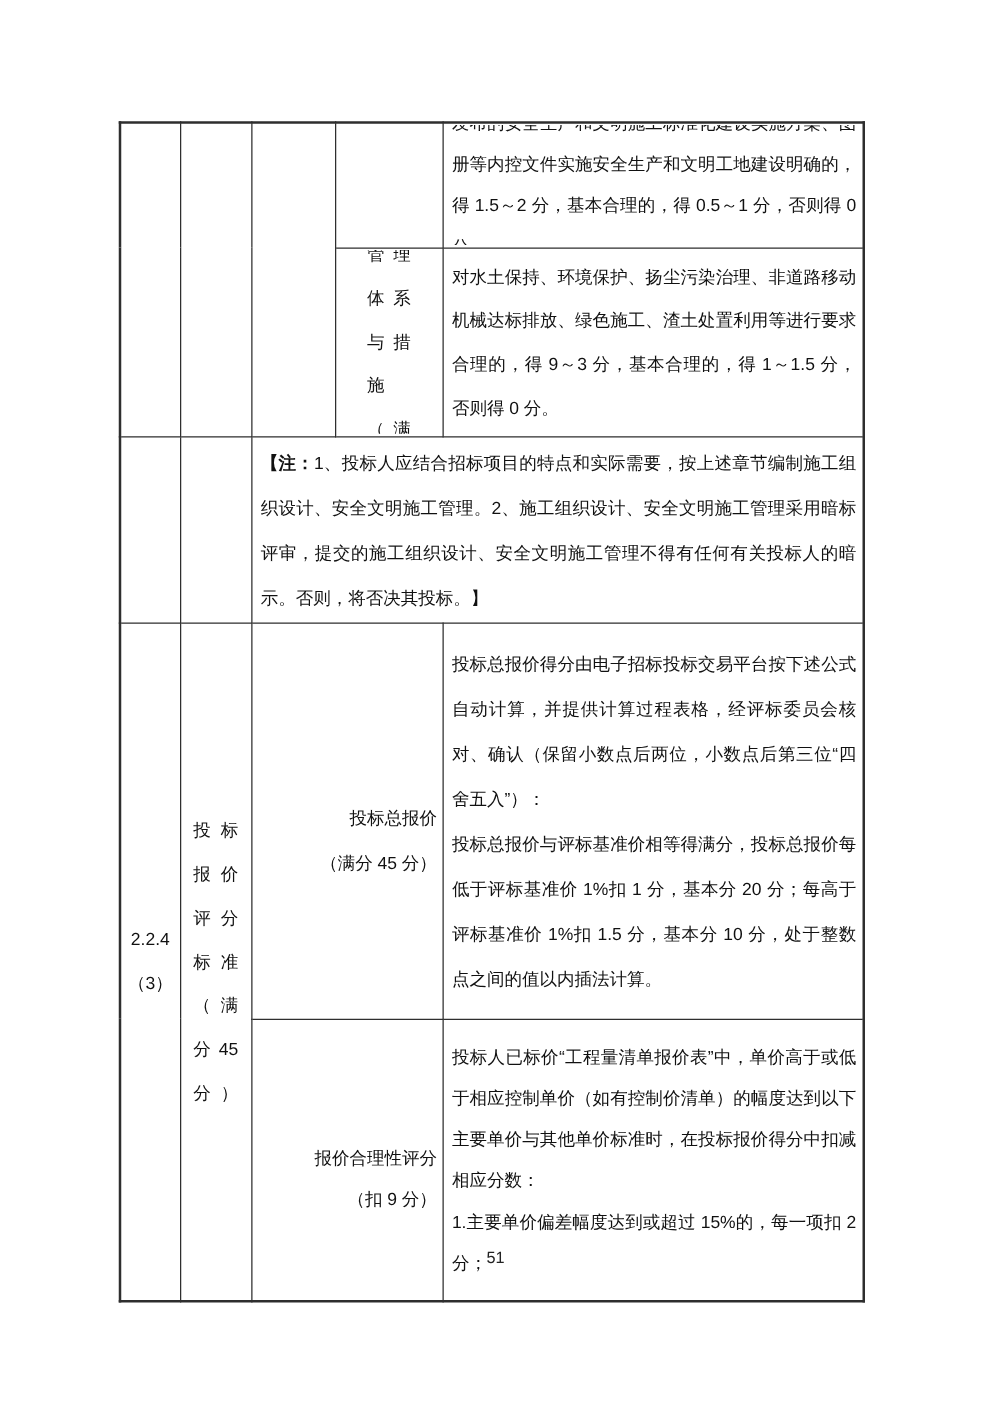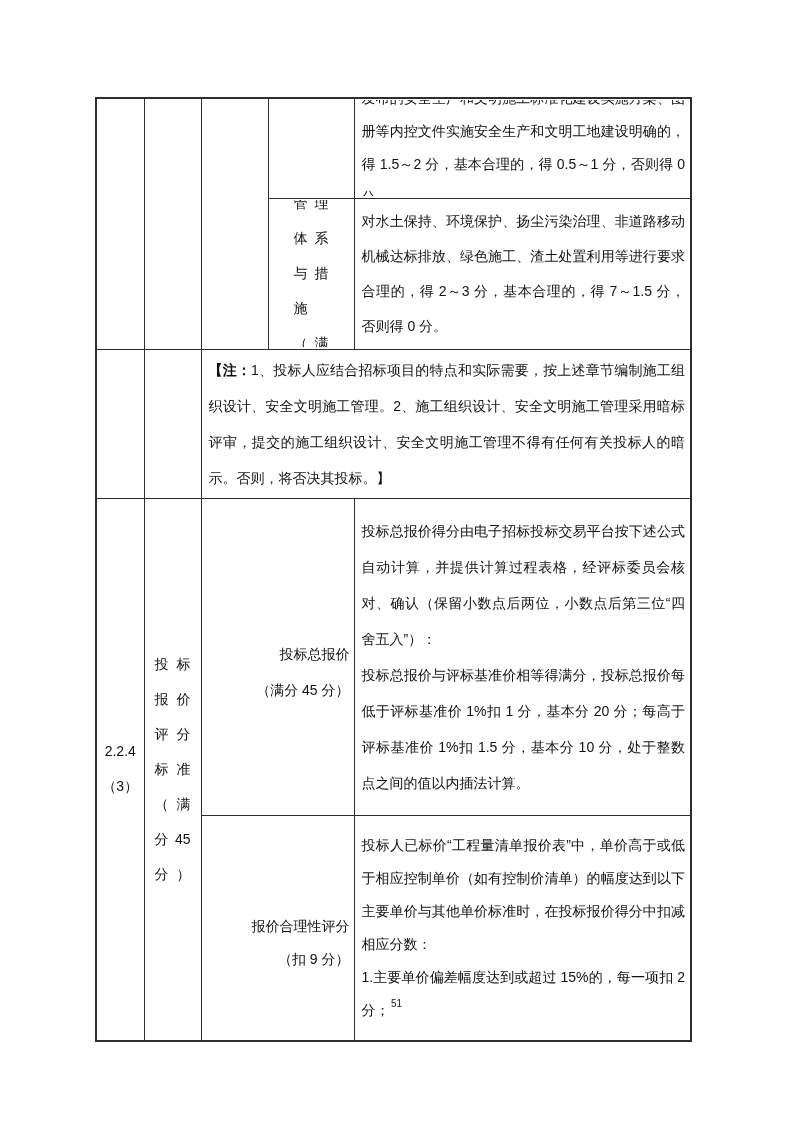--- a/index.html
+++ b/index.html
@@ -47,21 +47,21 @@
   td.itemno .box{height:484px;align-items:center;}
   .itemno-line{line-height:35px;text-align:center;}
   td.cat .box{height:484px;padding:0 10px;align-items:stretch;}
   .cat-line{width:100%;line-height:35px;text-align:justify;text-align-last:justify;}
   td.sub .box{align-items:flex-end;text-align:center;padding:0 4px;margin-top:30px;}
   tr.r4 td.sub .box{height:286px;}   tr.r4 .sub-line{line-height:36px;}
   tr.r5 td.sub .box{height:194px;}   tr.r5 .sub-line{line-height:33px;}
 
   .pagenum{
     position:absolute;top:998px;left:0;width:100%;
-    text-align:center;font-size:10px;color:#222;
+    text-align:center;font-size:13px;color:#222;
   }
 </style>
 </head>
 <body>
 
 <div class="page">
 
   <table class="score-table">
     <colgroup>
       <col style="width:48px">
@@ -88,21 +88,21 @@
       <td class="crit">
         <div class="box">
           <div class="crit-line">环境保护</div>
           <div class="crit-line">管理体系</div>
           <div class="crit-line">与措施（满</div>
           <div class="crit-line">分3分）</div>
         </div>
       </td>
       <td class="desc">
         <div class="box">
-          <p>对水土保持、环境保护、扬尘污染治理、非道路移动机械达标排放、绿色施工、渣土处置利用等进行要求合理的，得 2～3 分，基本合理的，得 7～1.5 分，否则得 0 分。</p>
+          <p>对水土保持、环境保护、扬尘污染治理、非道路移动机械达标排放、绿色施工、渣土处置利用等进行要求合理的，得 9～3 分，基本合理的，得 1～1.5 分，否则得 0 分。</p>
         </div>
       </td>
     </tr>
 
     <tr class="r3">
       <td></td>
       <td></td>
       <td class="desc" colspan="3">
         <div class="box">
           <p><b>【注：</b><span>1、投标人应结合招标项目的特点和实际需要，按上述章节编制施工组织设计、安全文明施工管理。2、施工组织设计、安全文明施工管理采用暗标评审，提交的施工组织设计、安全文明施工管理不得有任何有关投标人的暗示。否则，将否决其投标。】</span></p>

